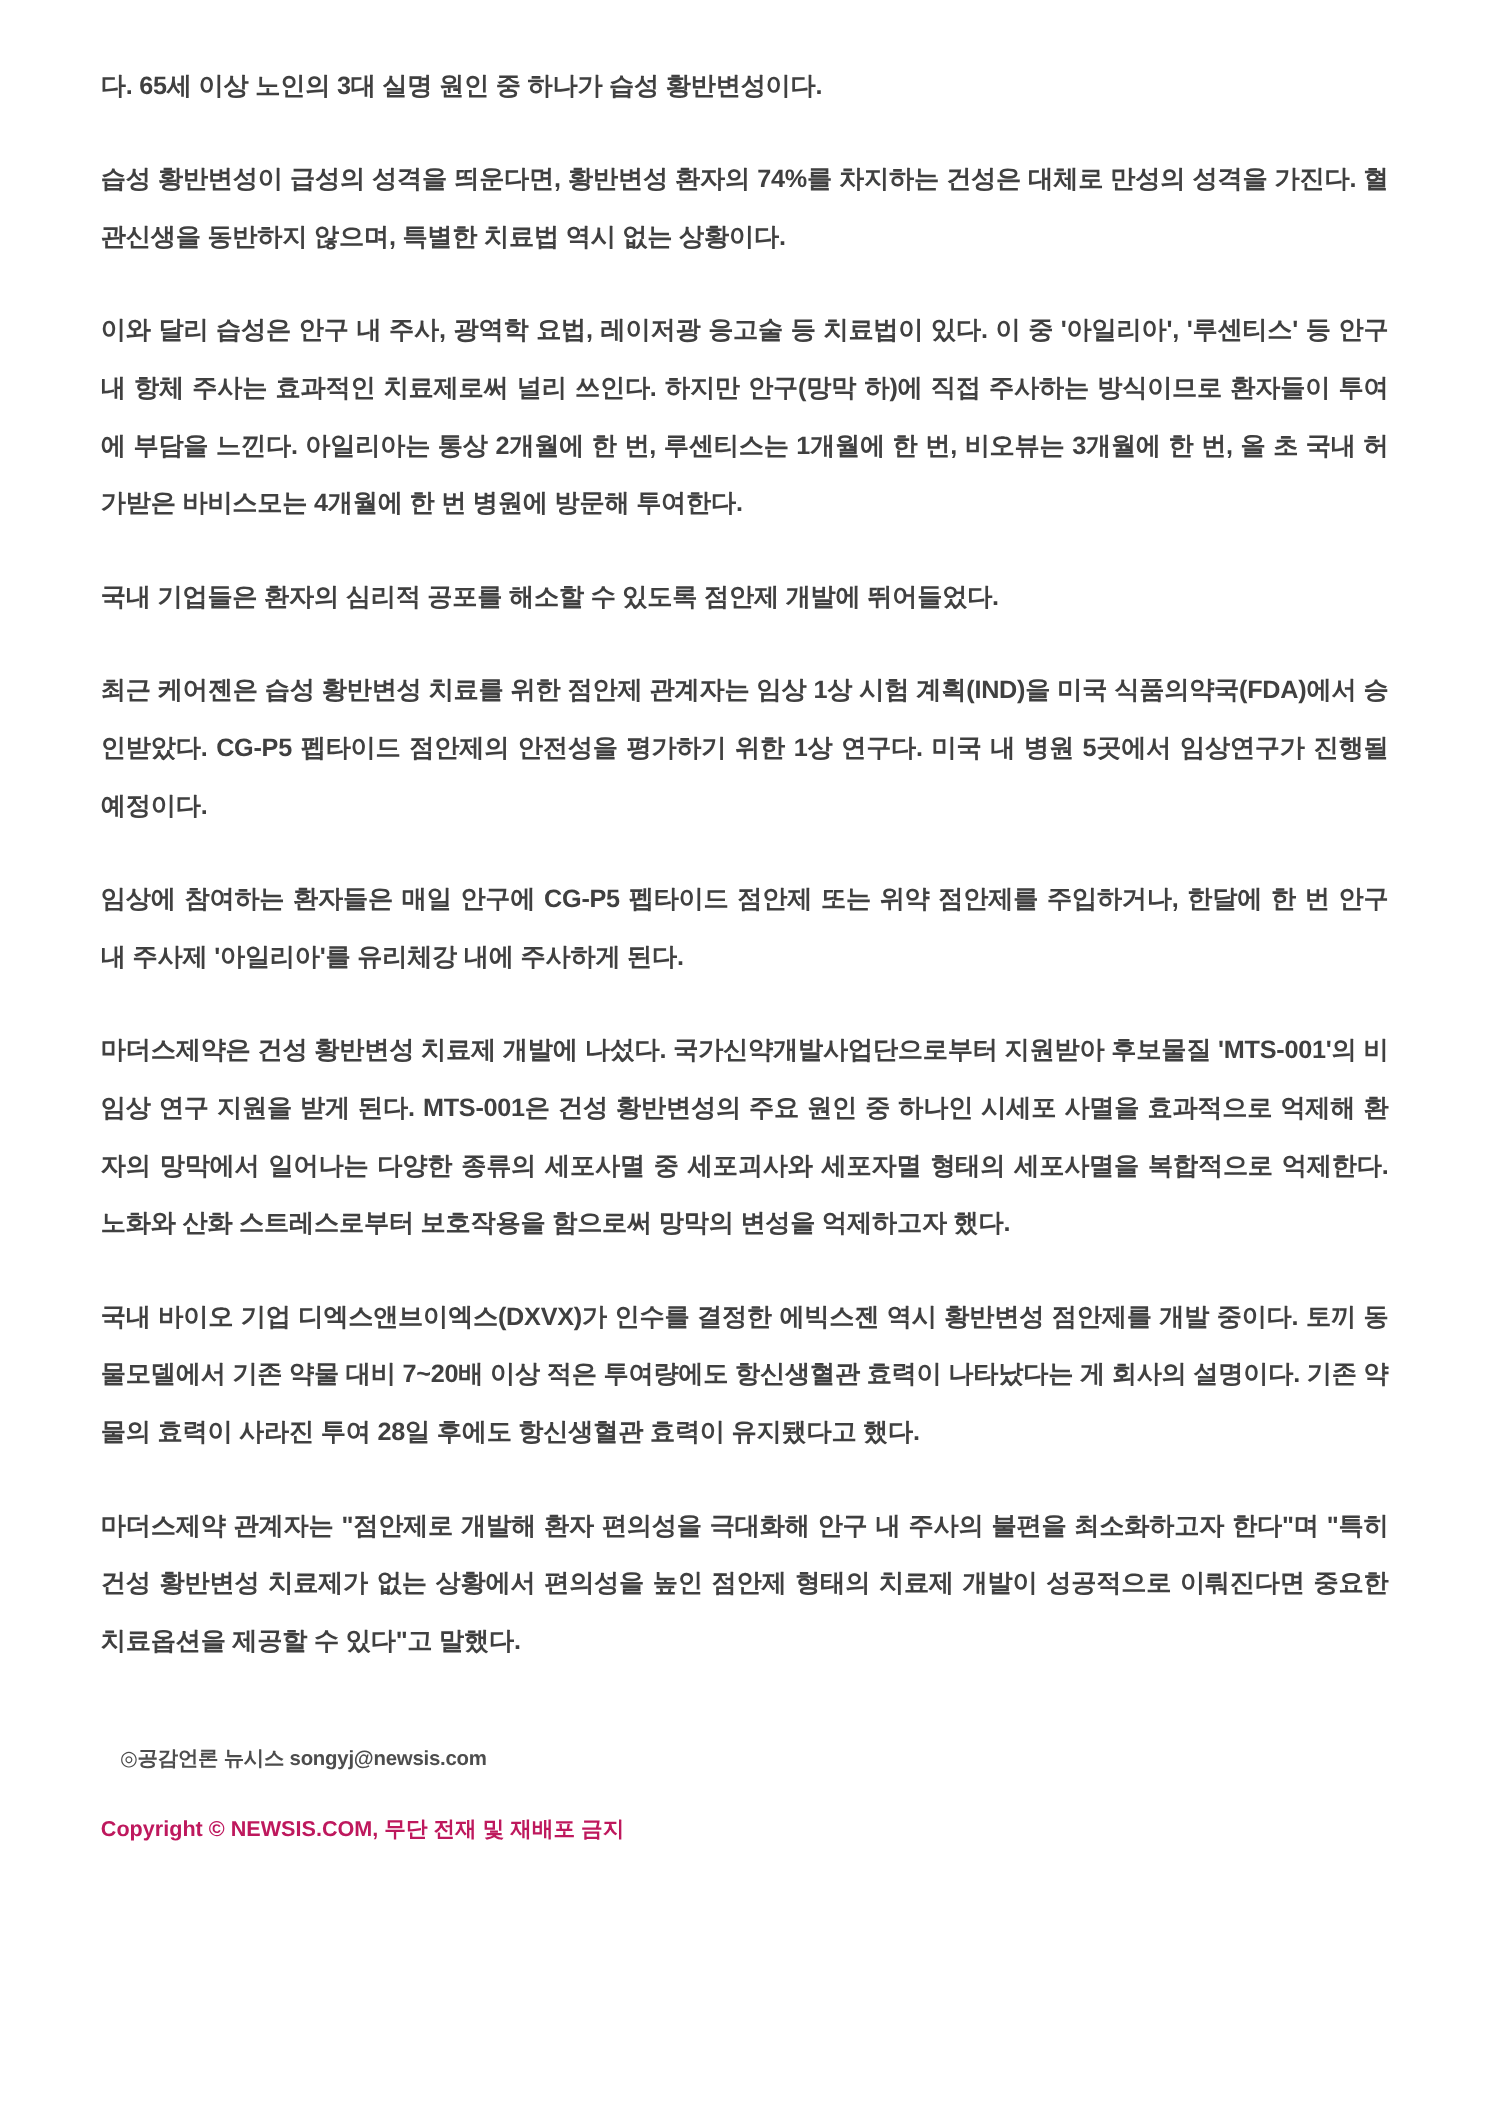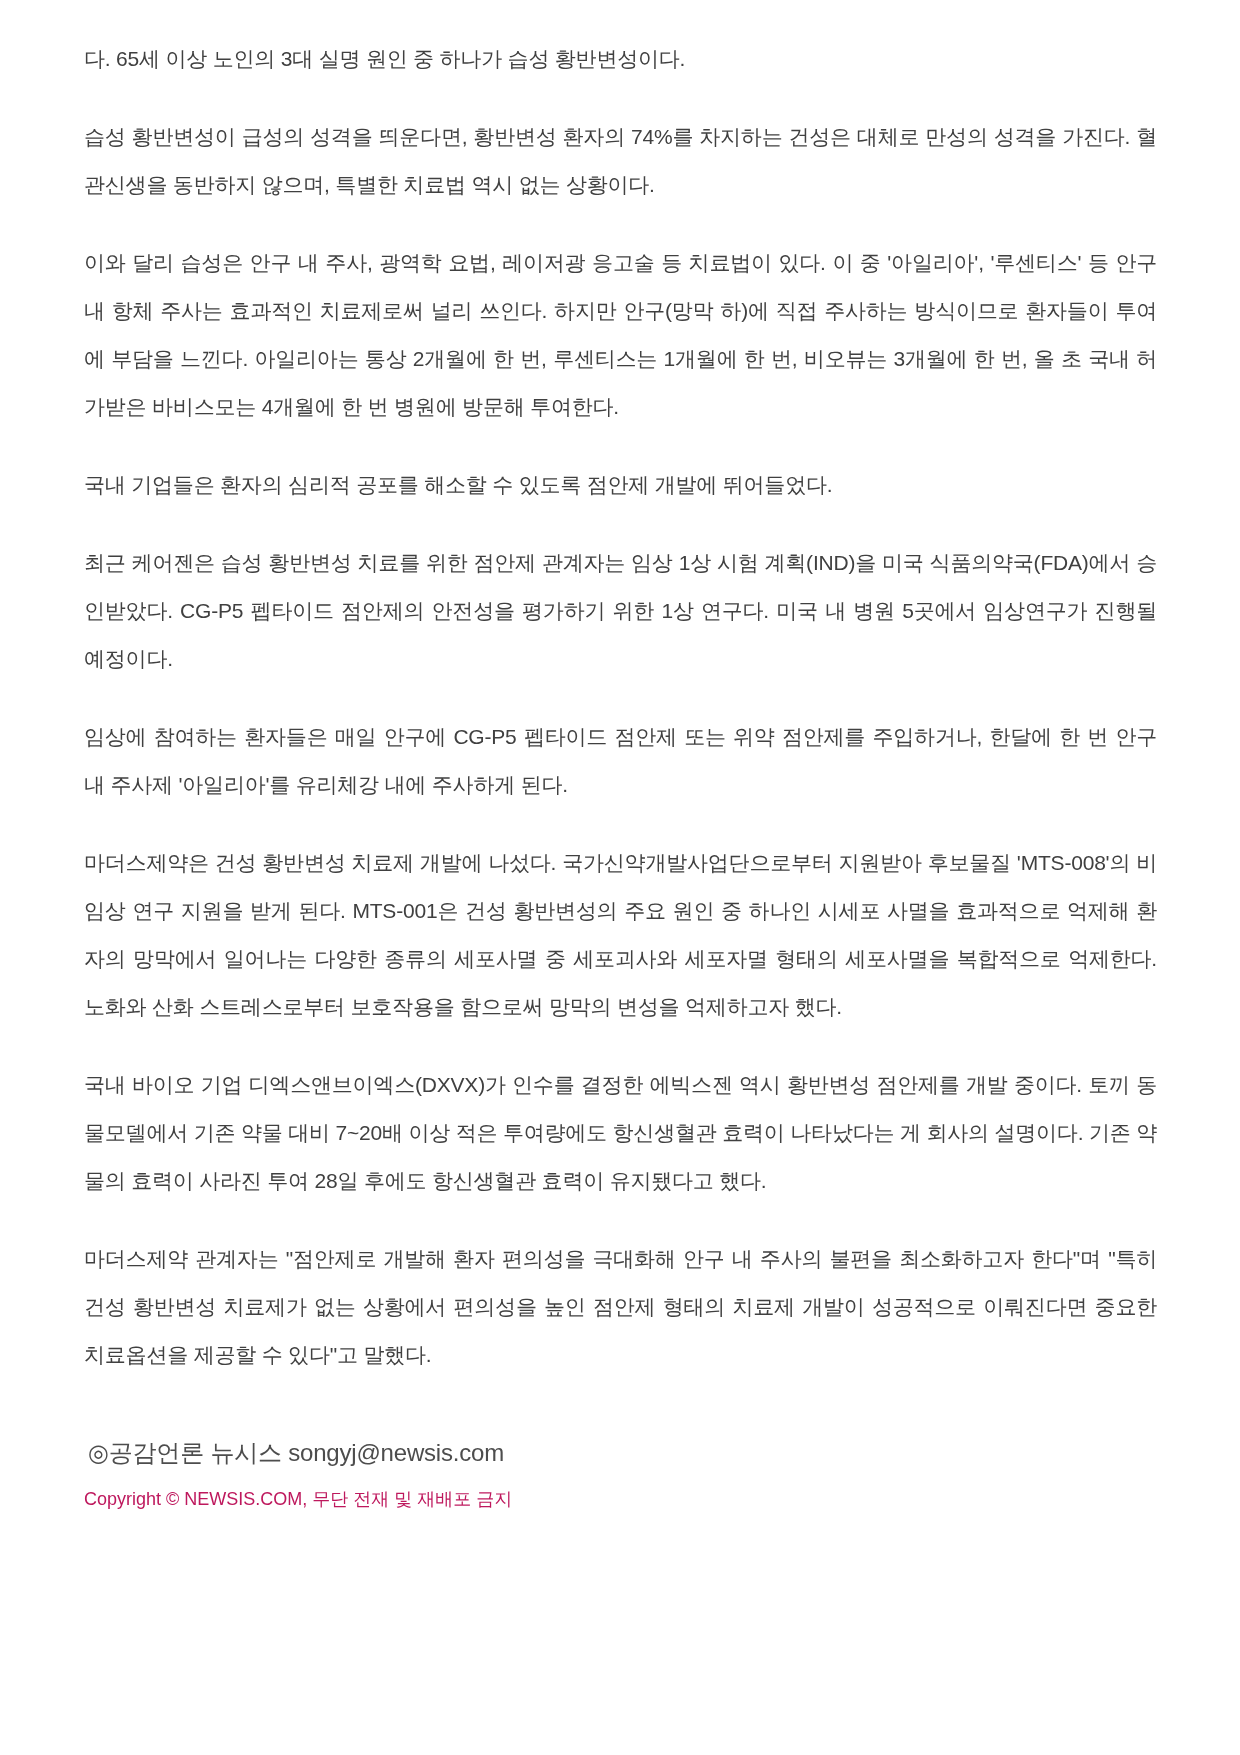--- a/index.html
+++ b/index.html
@@ -8,39 +8,40 @@
     background: #ffffff;
   }
   body {
     width: 1240px;
     min-height: 1755px;
     font-family: "Liberation Sans", "DejaVu Sans", sans-serif;
     color: #404040;
     box-sizing: border-box;
   }
   .article {
-    padding: 35px 83px 0 84px;
+    padding: 48px 83px 0 84px;
     box-sizing: border-box;
+    font-weight: bold;
   }
   .article p.body-para {
     margin: 0 0 30px 0;
     font-size: 21px;
     line-height: 48px;
     text-align: justify;
     word-break: normal;
     overflow-wrap: break-word;
     letter-spacing: -0.2px;
     color: #404040;
   }
   .article-footer {
     margin-top: 52px;
   }
   .article-footer .byline {
-    margin: 4px;
-    font-size: 24px;
+    margin: 16px;
+    font-size: 17px;
     line-height: 44px;
     color: #4d4d4d;
     letter-spacing: -0.2px;
   }
   .article-footer .copyright {
     margin: 4px 0 0 0;
     font-size: 18px;
     line-height: 40px;
     color: #be185d;
     letter-spacing: 0;
@@ -49,21 +50,21 @@
 </head>
 <body>
 
 <main class="article">
   <p class="body-para">다. 65세 이상 노인의 3대 실명 원인 중 하나가 습성 황반변성이다.</p>
   <p class="body-para">습성 황반변성이 급성의 성격을 띄운다면, 황반변성 환자의 74%를 차지하는 건성은 대체로 만성의 성격을 가진다. 혈관신생을 동반하지 않으며, 특별한 치료법 역시 없는 상황이다.</p>
   <p class="body-para">이와 달리 습성은 안구 내 주사, 광역학 요법, 레이저광 응고술 등 치료법이 있다. 이 중 '아일리아', '루센티스' 등 안구 내 항체 주사는 효과적인 치료제로써 널리 쓰인다. 하지만 안구(망막 하)에 직접 주사하는 방식이므로 환자들이 투여에 부담을 느낀다. 아일리아는 통상 2개월에 한 번, 루센티스는 1개월에 한 번, 비오뷰는 3개월에 한 번, 올 초 국내 허가받은 바비스모는 4개월에 한 번 병원에 방문해 투여한다.</p>
   <p class="body-para">국내 기업들은 환자의 심리적 공포를 해소할 수 있도록 점안제 개발에 뛰어들었다.</p>
   <p class="body-para">최근 케어젠은 습성 황반변성 치료를 위한 점안제 관계자는 임상 1상 시험 계획(IND)을 미국 식품의약국(FDA)에서 승인받았다. CG-P5 펩타이드 점안제의 안전성을 평가하기 위한 1상 연구다. 미국 내 병원 5곳에서 임상연구가 진행될 예정이다.</p>
   <p class="body-para">임상에 참여하는 환자들은 매일 안구에 CG-P5 펩타이드 점안제 또는 위약 점안제를 주입하거나, 한달에 한 번 안구 내 주사제 '아일리아'를 유리체강 내에 주사하게 된다.</p>
-  <p class="body-para">마더스제약은 건성 황반변성 치료제 개발에 나섰다. 국가신약개발사업단으로부터 지원받아 후보물질 'MTS-008'의 비임상 연구 지원을 받게 된다. MTS-001은 건성 황반변성의 주요 원인 중 하나인 시세포 사멸을 효과적으로 억제해 환자의 망막에서 일어나는 다양한 종류의 세포사멸 중 세포괴사와 세포자멸 형태의 세포사멸을 복합적으로 억제한다. 노화와 산화 스트레스로부터 보호작용을 함으로써 망막의 변성을 억제하고자 했다.</p>
+  <p class="body-para">마더스제약은 건성 황반변성 치료제 개발에 나섰다. 국가신약개발사업단으로부터 지원받아 후보물질 'MTS-001'의 비임상 연구 지원을 받게 된다. MTS-001은 건성 황반변성의 주요 원인 중 하나인 시세포 사멸을 효과적으로 억제해 환자의 망막에서 일어나는 다양한 종류의 세포사멸 중 세포괴사와 세포자멸 형태의 세포사멸을 복합적으로 억제한다. 노화와 산화 스트레스로부터 보호작용을 함으로써 망막의 변성을 억제하고자 했다.</p>
   <p class="body-para">국내 바이오 기업 디엑스앤브이엑스(DXVX)가 인수를 결정한 에빅스젠 역시 황반변성 점안제를 개발 중이다. 토끼 동물모델에서 기존 약물 대비 7~20배 이상 적은 투여량에도 항신생혈관 효력이 나타났다는 게 회사의 설명이다. 기존 약물의 효력이 사라진 투여 28일 후에도 항신생혈관 효력이 유지됐다고 했다.</p>
   <p class="body-para">마더스제약 관계자는 "점안제로 개발해 환자 편의성을 극대화해 안구 내 주사의 불편을 최소화하고자 한다"며 "특히 건성 황반변성 치료제가 없는 상황에서 편의성을 높인 점안제 형태의 치료제 개발이 성공적으로 이뤄진다면 중요한 치료옵션을 제공할 수 있다"고 말했다.</p>
 
   <footer class="article-footer">
     <p class="byline">◎공감언론 뉴시스 songyj@newsis.com</p>
     <p class="copyright">Copyright © NEWSIS.COM, 무단 전재 및 재배포 금지</p>
   </footer>
 </main>
 
 </body></html>

